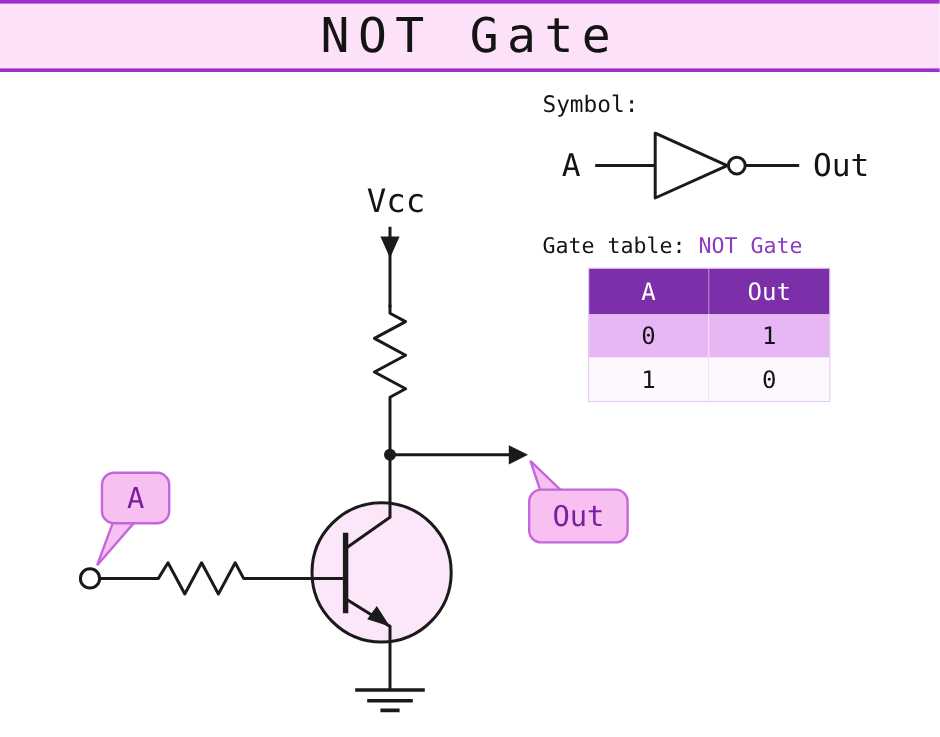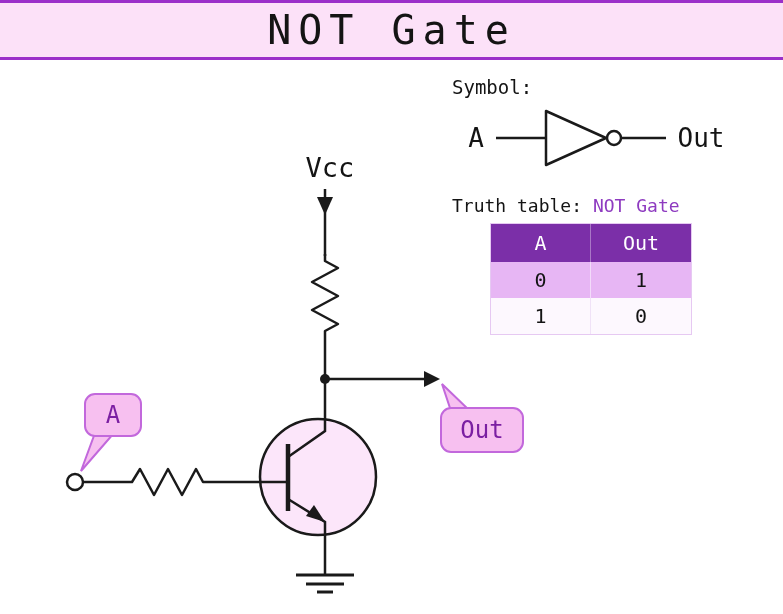--- a/index.html
+++ b/index.html
@@ -64,21 +64,21 @@
 
 <svg class="gate-svg" width="300" height="80" viewBox="0 0 300 80">
   <text x="30" y="49" text-anchor="middle" font-size="26" fill="#141414">A</text>
   <line x1="50" y1="40" x2="100" y2="40" stroke="#1a1a1a" stroke-width="2.5"></line>
   <polygon points="100,13 100,67 160,40" fill="#ffffff" stroke="#1a1a1a" stroke-width="2.5" stroke-linejoin="round"></polygon>
   <circle cx="168" cy="40" r="7" fill="#ffffff" stroke="#1a1a1a" stroke-width="2.5"></circle>
   <line x1="175" y1="40" x2="220" y2="40" stroke="#1a1a1a" stroke-width="2.5"></line>
   <text x="255" y="49" text-anchor="middle" font-size="26" fill="#141414">Out</text>
 </svg>
 
-<div class="tt-caption"><span>Truth table: </span><span class="gate-name">NOT Gate</span></div>
+<div class="tt-caption"><span>Gate table: </span><span class="gate-name">NOT Gate</span></div>
 
 <div class="truth-table">
   <div class="tt-cell tt-head first">A</div>
   <div class="tt-cell tt-head">Out</div>
   <div class="tt-cell tt-r0 first">0</div>
   <div class="tt-cell tt-r0">1</div>
   <div class="tt-cell tt-r1 first">1</div>
   <div class="tt-cell tt-r1">0</div>
 </div>
 

